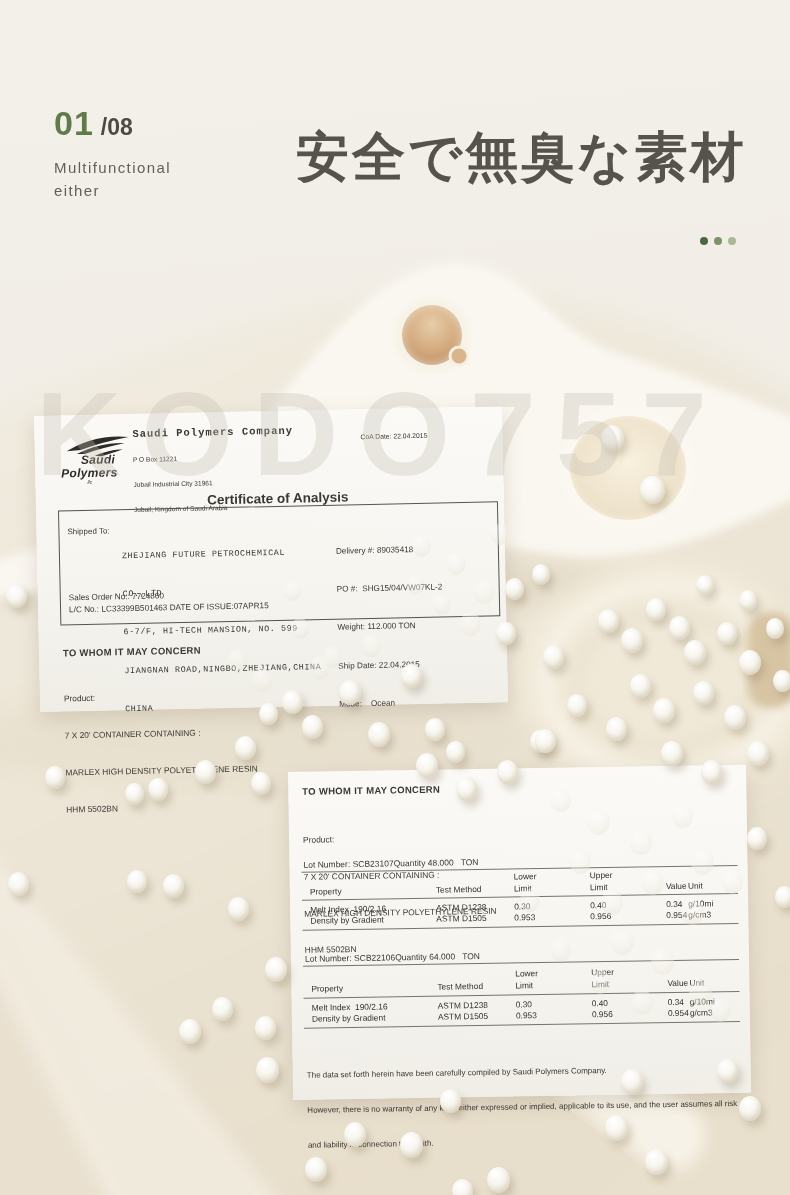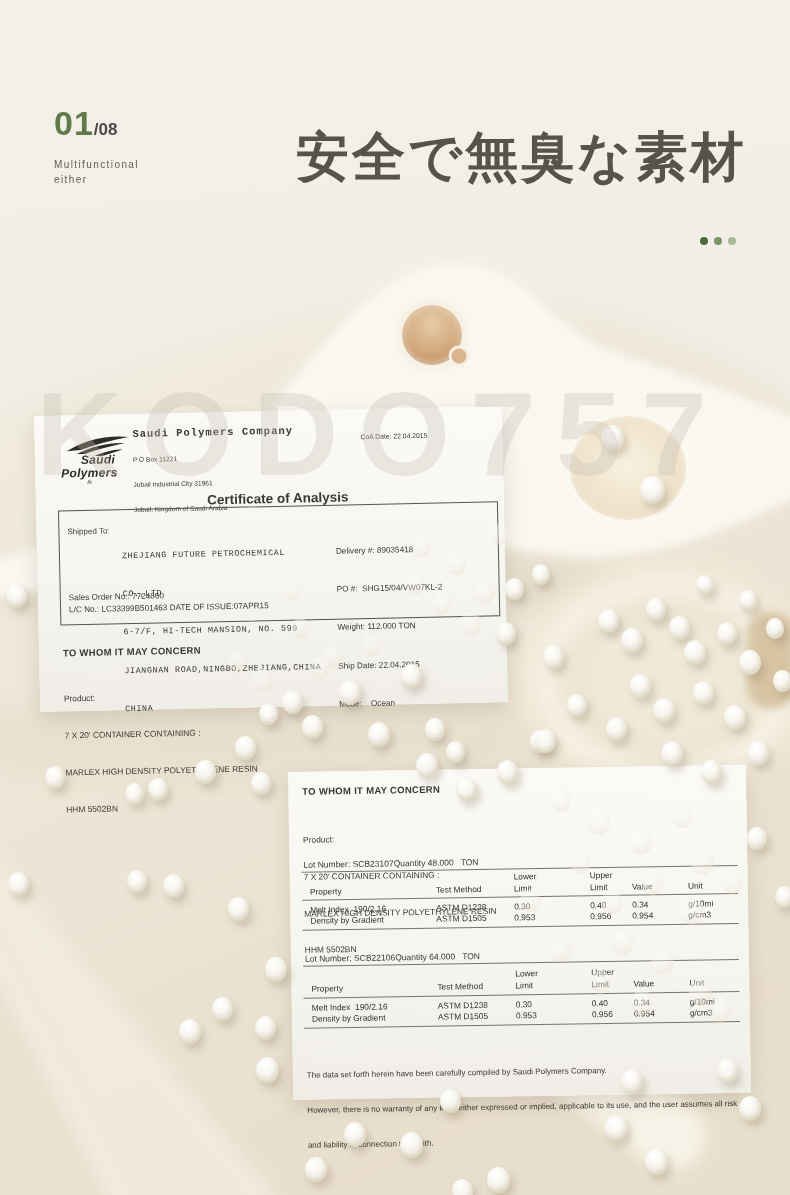--- a/index.html
+++ b/index.html
@@ -5,22 +5,22 @@
   html,body{margin:0;padding:0;}
   body{
     width:790px;height:1195px;position:relative;overflow:hidden;
     background:linear-gradient(175deg,#f3f0ea 0%,#f1ede5 45%,#ece5d8 100%);
     font-family:"Liberation Sans",sans-serif;
     -webkit-font-smoothing:antialiased;
   }
   
   .page-index{position:absolute;left:54px;top:104px;display:flex;align-items:baseline;z-index:10;}
   .idx-cur{font-size:34px;font-weight:bold;color:#5e7b49;letter-spacing:1px;text-align:center;}
-  .idx-total{font-size:17px;font-weight:bold;color:#4b4a45;}
-  .page-subtitle{position:absolute;left:54px;top:157px;z-index:10;font-size:10px;color:#615f58;letter-spacing:1.4px;line-height:1.5;}
+  .idx-total{font-size:23px;font-weight:bold;color:#4b4a45;margin-left:7px;}
+  .page-subtitle{position:absolute;left:54px;top:157px;z-index:10;font-size:15px;color:#615f58;letter-spacing:1.4px;line-height:1.5;}
   .main-heading{position:absolute;left:296px;top:122px;width:494px;z-index:10;
     font-family:"DejaVu Sans",sans-serif;font-weight:700;font-size:53px;letter-spacing:3px;color:#55534c;white-space:nowrap;}
   .dots{position:absolute;left:700px;top:237px;z-index:10;display:flex;gap:6px;}
   .dots span{width:8px;height:8px;border-radius:50%;display:block;}
   
   .watermark{position:absolute;left:36px;top:366px;z-index:8;font-weight:700;font-size:118px;
     letter-spacing:20px;color:rgba(198,191,178,0.33);white-space:nowrap;pointer-events:none;}
   
   .photo{position:absolute;left:0;top:0;z-index:1;}
   
@@ -53,21 +53,21 @@
   .lc-line{left:8px;top:94px;font-size:8.2px;}
   .concern{font-weight:bold;font-size:9.5px;letter-spacing:.3px;color:#2e2c28;}
   .p1-concern{left:24px;top:232px;}
   .p1-product{left:24px;top:252px;font-size:8.4px;line-height:12.4px;color:#35332e;}
   
   .p2-concern{left:14px;top:14px;}
   .p2-product{left:14px;top:38px;font-size:8.4px;line-height:12.2px;color:#35332e;}
   .lot-line{font-size:8.5px;color:#33312d;}
   .rule{position:absolute;left:12px;width:436px;height:1.2px;background:#76746d;}
   .th,.td{position:absolute;font-size:8.4px;color:#33312d;white-space:pre;}
-  .c0{left:20px;} .c1{left:146px;} .c2{left:224px;} .c3{left:300px;} .c4{left:342px;} .c5{left:398px;}
+  .c0{left:20px;} .c1{left:146px;} .c2{left:224px;} .c3{left:300px;} .c4{left:376px;} .c5{left:398px;}
   .disclaimer{left:14px;top:274px;font-size:8px;line-height:11.8px;color:#35332e;}
 </style>
 </head>
 <body>
 
 <svg class="photo" width="790" height="1195" viewBox="0 0 790 1195">
   <defs>
     <filter id="b4">
         <feGaussianBlur stdDeviation="4"></feGaussianBlur>
       </filter>

